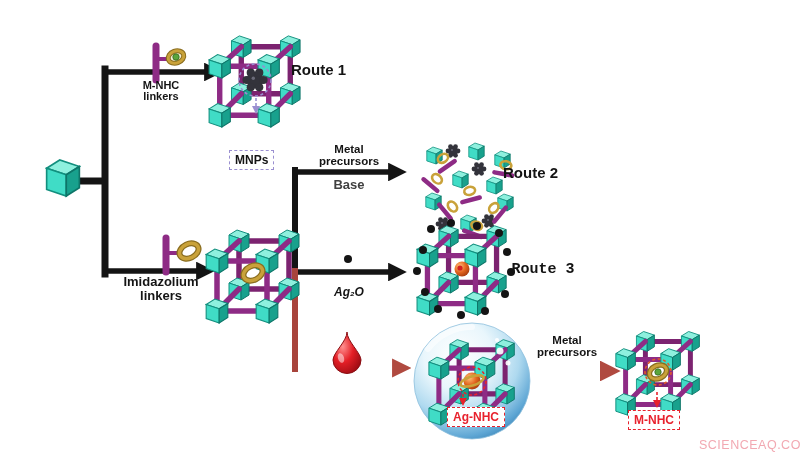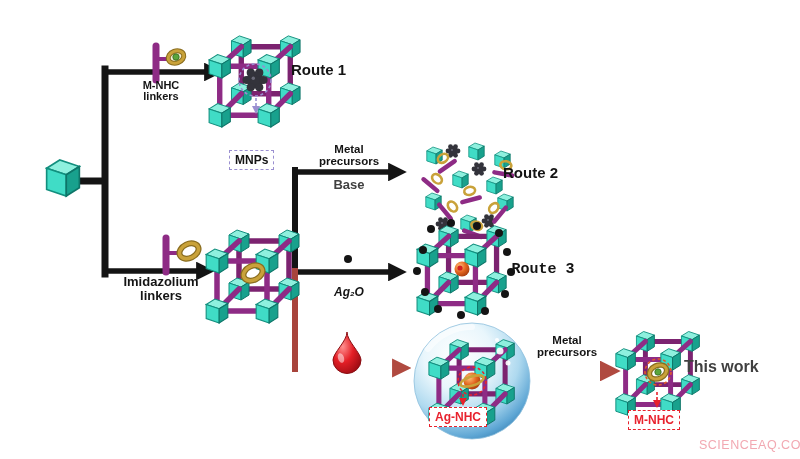--- a/index.html
+++ b/index.html
@@ -24,21 +24,21 @@
   .lbl-ag2o{left:306px;top:286px;width:86px;font-size:12px;font-style:italic;}
   .lbl-route3{left:503px;top:262px;width:80px;font-size:15px;text-align:center;font-family:Liberation Mono, monospace;}
   .lbl-soluble{left:296px;top:371px;width:102px;font-size:11px;}
   .lbl-mp2{left:524px;top:335px;width:86px;font-size:11.5px;}
   .lbl-thiswork{left:684px;top:359px;width:100px;font-size:16px;text-align:left;}
   .tagbox{
     position:absolute;font-weight:700;font-size:12px;line-height:1;
     padding:3px 5px;background:#ffffff;white-space:nowrap;
   }
   .box-mnps{left:229px;top:118px;border:1.5px dashed #9a8fd0;color:#141414;margin-top:32px;}
-  .box-agnhc{left:429px;top:407px;border:1.5px dashed #e8222d;color:#e8222d;}
+  .box-agnhc{left:447px;top:407px;border:1.5px dashed #e8222d;color:#e8222d;}
   .box-mnhc{left:628px;top:410px;border:1.5px dashed #e8222d;color:#e8222d;}
   .watermark{
     position:absolute;left:699px;top:438px;font-size:12.5px;font-weight:400;
     color:#f2a9b2;letter-spacing:0.5px;
   }
 </style>
 </head>
 <body>
 
 <div class="canvas">
@@ -278,20 +278,19 @@
 
   <div class="lbl lbl-ag2o">Ag₂O</div>
   <div class="lbl lbl-route3">Route 3</div>
 
 
   <div class="lbl lbl-mp2">
     <span>Metal</span>
     <span>precursors</span>
   </div>
 
-  <div class="lbl lbl-thiswork red">This work</div>
 
   <div class="tagbox box-mnps">MNPs</div>
   <div class="tagbox box-agnhc">Ag-NHC</div>
   <div class="tagbox box-mnhc">M-NHC</div>
 
   <div class="watermark">SCIENCEAQ.COM</div>
 </div>
 
 </body></html>

